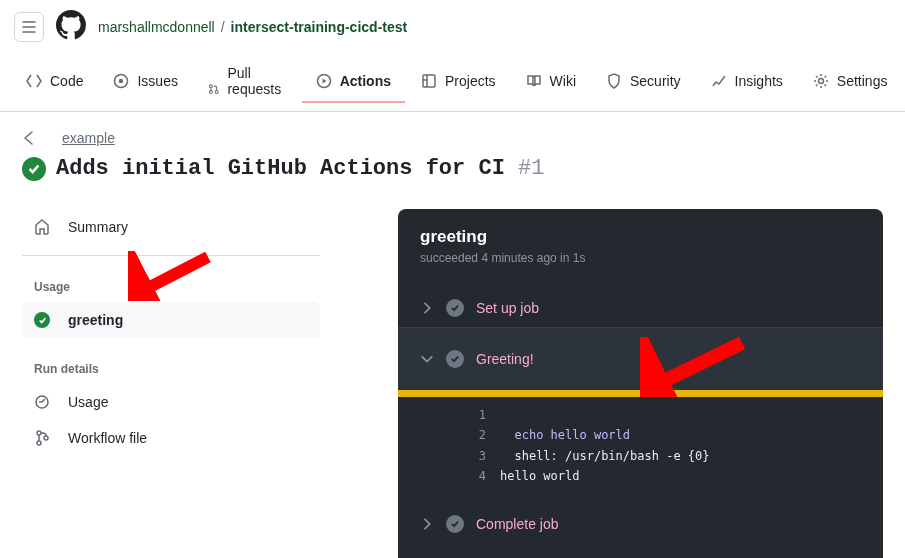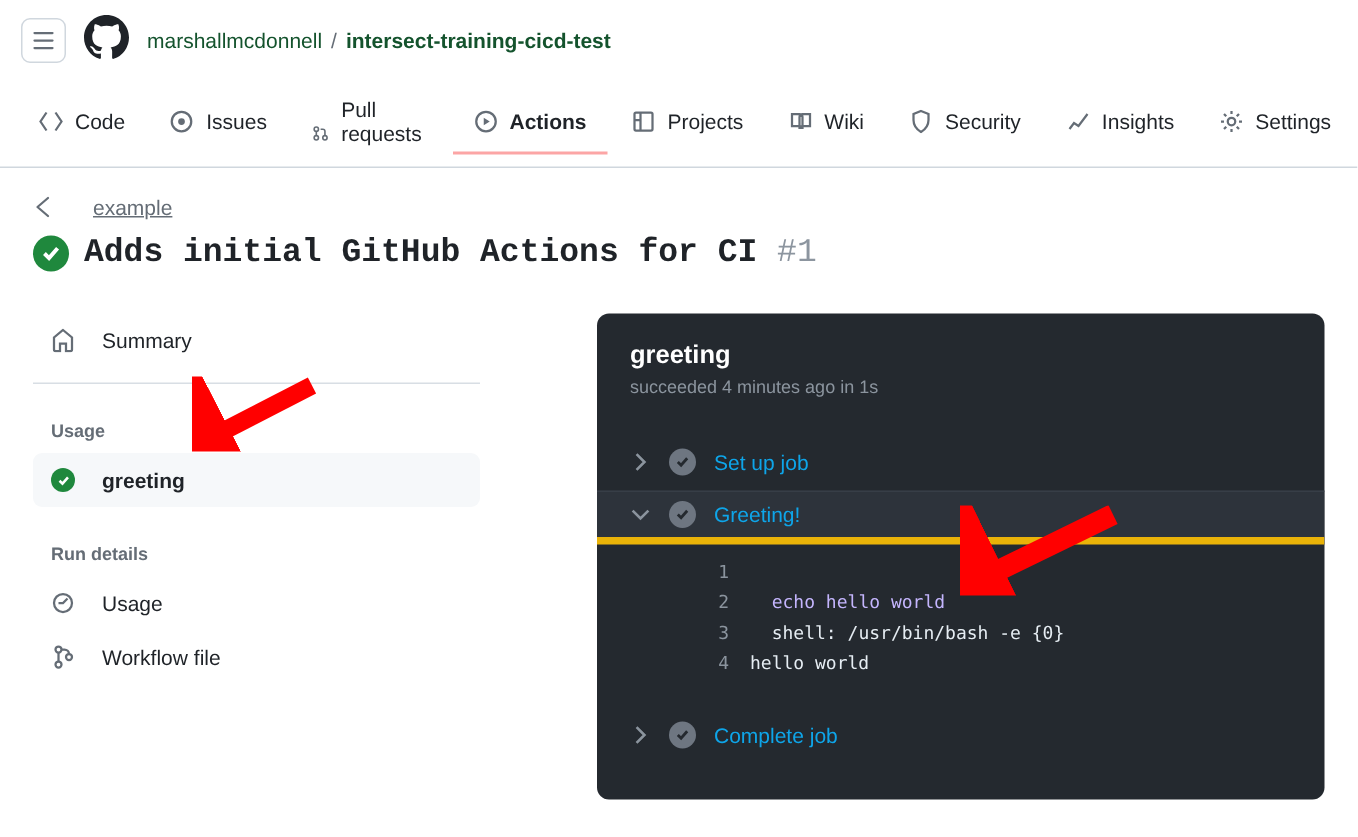--- a/index.html
+++ b/index.html
@@ -31,25 +31,25 @@
     .side-item.selected .label { font-weight: 600; }
     .side-heading { font-size: 12px; font-weight: 600; color: #656d76; padding: 14px 12px 8px; }
     .side-sep { border: none; border-top: 1px solid #d8dee4; margin: 10px 0; }
     .check-sm { width: 16px; height: 16px; background: #1f883d; border-radius: 50%; display: flex; align-items: center; justify-content: center; flex-shrink: 0; }
     .check-sm svg { width: 9px; height: 9px; stroke: #fff; stroke-width: 3; fill: none; }
     .main { flex: 1; background: #24292f; border-radius: 8px; margin-left: 78px; padding: 18px 22px 24px; color: #e6edf3; overflow: hidden; }
     .job-title { font-size: 17px; font-weight: 600; color: #fff; }
     .job-sub { font-size: 12px; color: #8b949e; margin-top: 4px; }
     .steps { margin-top: 24px; }
     .step-row { display: flex; align-items: center; gap: 12px; padding: 10px 0; cursor: pointer; }
-    .step-row.expanded { background: #2d333b; margin: 0 -22px; padding: 6px 22px; border-top: 1px solid #373e47; border-bottom: 5px solid #eab308; text-align: center; }
+    .step-row.expanded { background: #2d333b; margin: 0 -22px; padding: 22px 22px; border-top: 1px solid #373e47; border-bottom: 7px solid #eab308; text-align: center; }
     .step-chevron { width: 14px; height: 14px; stroke: #8b949e; stroke-width: 2; fill: none; flex-shrink: 0; }
     .check-grey { width: 18px; height: 18px; background: #6e7681; border-radius: 50%; display: flex; align-items: center; justify-content: center; flex-shrink: 0; }
     .check-grey svg { width: 10px; height: 10px; stroke: #24292f; stroke-width: 3; fill: none; }
-    .step-label { font-size: 14px; color: #0ea5e9; }
+    .step-label { font-size: 14px; color: #f9a8d4; }
     .log-block { font-family: "SFMono-Regular", Consolas, monospace; font-size: 12px; padding: 8px 0 10px 44px; line-height: 1.7; }
     .log-line { display: flex; }
     .log-num { width: 22px; text-align: right; color: #8b949e; margin-right: 14px; flex-shrink: 0; }
     .log-txt { color: #e6edf3; white-space: pre; }
     .log-txt.cyan { color: #c4b5fd; }
     .log-caret { color: #8b949e; margin-right: 3px; }
     .arrow { position: absolute; pointer-events: none; }
   </style>
 </head>
 <body>

